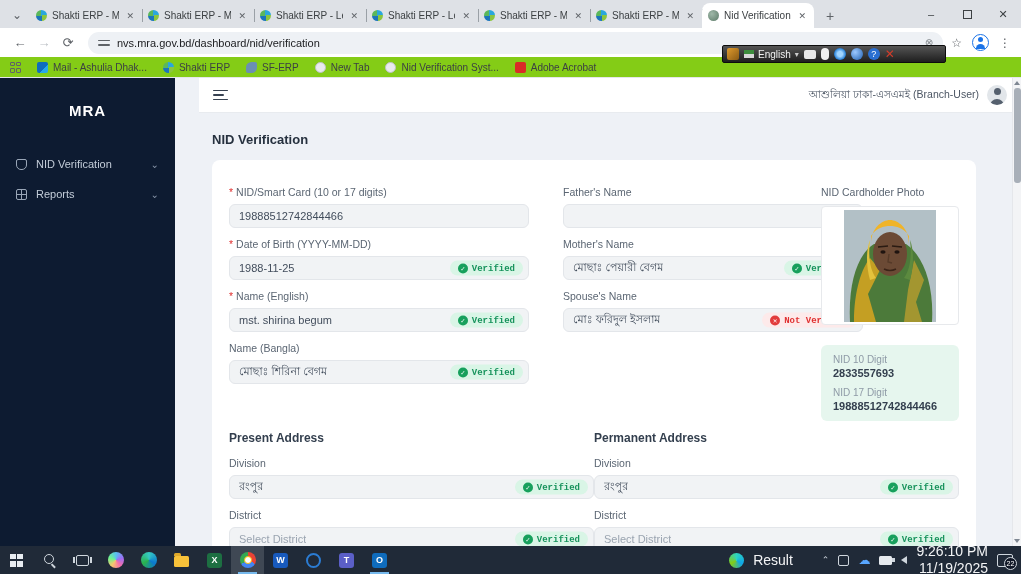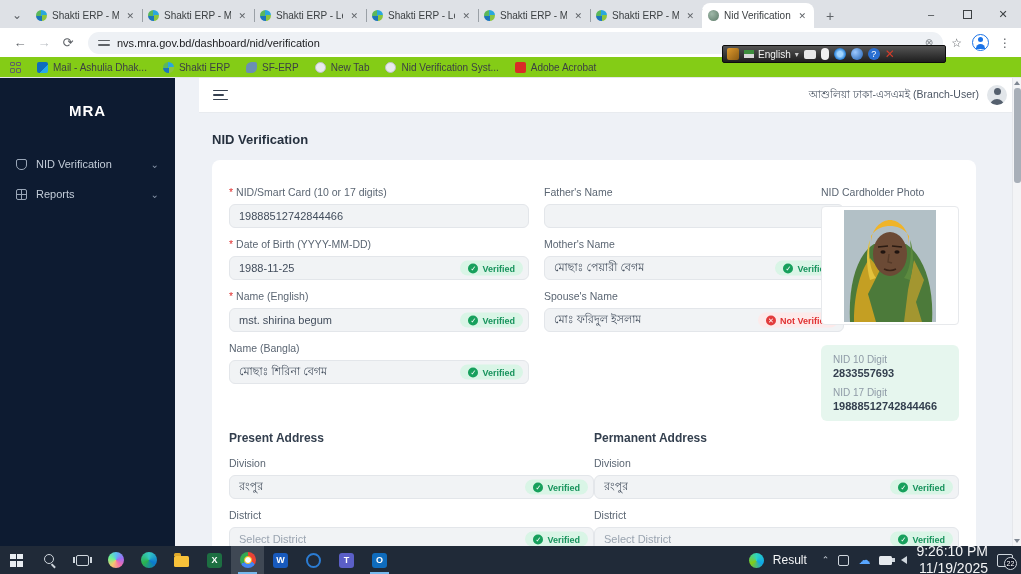--- a/index.html
+++ b/index.html
@@ -85,28 +85,28 @@
   .huser-name { font-size:10.5px; color:#4b5563; }
   .avatar { width:20px; height:20px; border-radius:50%; background:#e2e6ea; position:relative; overflow:hidden; }
   .avatar:before { content:""; position:absolute; top:3px; left:6.5px; width:7px; height:7px; border-radius:50%; background:#55606e; }
   .avatar:after { content:""; position:absolute; bottom:-3px; left:3px; width:14px; height:9px; border-radius:7px 7px 0 0; background:#55606e; }
 
   .content { flex:1; padding:19px 45px 0 13px; overflow:hidden; }
   .pg-title { font-size:13px; font-weight:600; color:#26313f; margin-bottom:13px; }
   .card { background:#ffffff; border-radius:8px 8px 0 0; padding:26px 17px 0; height:100%; }
 
   .form-top { position:relative; min-height:221px; }
-  .fgrid { display:grid; grid-template-columns:300px 300px; column-gap:15px; align-content:start; }
+  .fgrid { display:grid; grid-template-columns:300px 300px; column-gap:34px; align-content:start; }
   .field { margin-bottom:10px; }
   .flabel { font-size:10.5px; color:#5b6673; margin-bottom:6px; }
   .req { color:#e03131; margin-right:3px; }
   .finput { height:24px; background:#f1f3f5; border:1px solid #e3e6ea; border-radius:6px; display:flex; align-items:center; padding:0 9px; position:relative; }
   .fvalue { font-size:11px; color:#424d5c; white-space:nowrap; overflow:hidden; }
   .fvalue.ph { color:#9aa4b0; }
-  .badge { position:absolute; right:5px; top:50%; transform:translateY(-50%); display:flex; align-items:center; gap:4px; padding:2.5px 8px; border-radius:10px; font-size:9px; font-weight:600; }
+  .badge { position:absolute; right:5px; top:50%; transform:translateY(-50%); display:flex; align-items:center; gap:4px; padding:2.5px 8px; border-radius:10px; font-size:9px; font-weight:600;font-family:Liberation Mono, monospace; }
   .badge.ok { background:#d9f5e6; color:#17935c; }
   .badge.bad { background:#fdeaea; color:#e03131; }
   .bic { width:10px; height:10px; border-radius:50%; color:#fff; font-size:7px; line-height:10.5px; text-align:center; flex:0 0 auto; }
   .badge.ok .bic { background:#17a05c; }
   .badge.bad .bic { background:#e23c3c; }
 
   .rightcol { position:absolute; right:0; top:0; width:138px; }
   .photo-label { font-size:10.5px; color:#5b6673; margin-bottom:8px; }
   .photo-box { width:138px; height:119px; background:#fff; border:1px solid #e7e9ec; border-radius:4px; display:flex; align-items:center; justify-content:center; }
   .nid-box { margin-top:20px; background:#e6f6ee; border-radius:6px; padding:9px 12px; }
@@ -145,21 +145,21 @@
   .sq-ic { width:15px; height:15px; border-radius:3px; color:#fff; font-size:9px; font-weight:bold; display:flex; align-items:center; justify-content:center; }
   .excel { background:#1d6f42; }
   .word { background:#185abd; }
   .teams { background:#5b5fc7; }
   .outlook { background:#0f6cbd; }
   .chrome-ic { width:16px; height:16px; border-radius:50%; background:conic-gradient(#ea4335 0 33%, #4285f4 33% 66%, #34a853 66% 100%); position:relative; }
   .chrome-ic:before { content:""; position:absolute; inset:4px; background:#fff; border-radius:50%; border:1px solid #fbbc05; }
   .ring-ic { width:15px; height:15px; border:2.5px solid #2b7cd3; border-radius:50%; }
   .tray { margin-left:auto; display:flex; align-items:center; gap:9px; padding-right:8px; }
   .result-logo { width:15px; height:15px; border-radius:50%; background:conic-gradient(#2dd4bf,#0ea5e9,#84cc16,#2dd4bf); }
-  .result-lbl { color:#f3f4f6; font-size:12px; margin-right:6px; }
+  .result-lbl { color:#f3f4f6; font-size:14px; margin-right:20px; }
   .tray-chev { color:#cfd6dd; font-size:9px; }
   .tray-sq { width:11px; height:11px; border:1.3px solid #cfd6dd; border-radius:2px; }
   .cloud { color:#58a6ff; font-size:12px; }
   .kbd-ic { width:13px; height:9px; background:#e6eaee; border-radius:1.5px; }
   .spk { width:0; height:0; border-top:4px solid transparent; border-bottom:4px solid transparent; border-right:6px solid #cfd6dd; position:relative; }
   .spk:before { content:""; position:absolute; left:-9px; top:-2px; width:3px; height:4px; background:#cfd6dd; }
   .clock { color:#f3f4f6; font-size:14px; text-align:right; line-height:1.25; }
   .notif { position:relative; width:16px; height:13px; border:1.3px solid #cfd6dd; border-radius:2px; }
   .notif-badge { position:absolute; right:-5px; bottom:-4px; background:#111827; color:#fff; border:1px solid #cfd6dd; border-radius:50%; width:13px; height:13px; font-size:7px; display:flex; align-items:center; justify-content:center; }
 </style>

